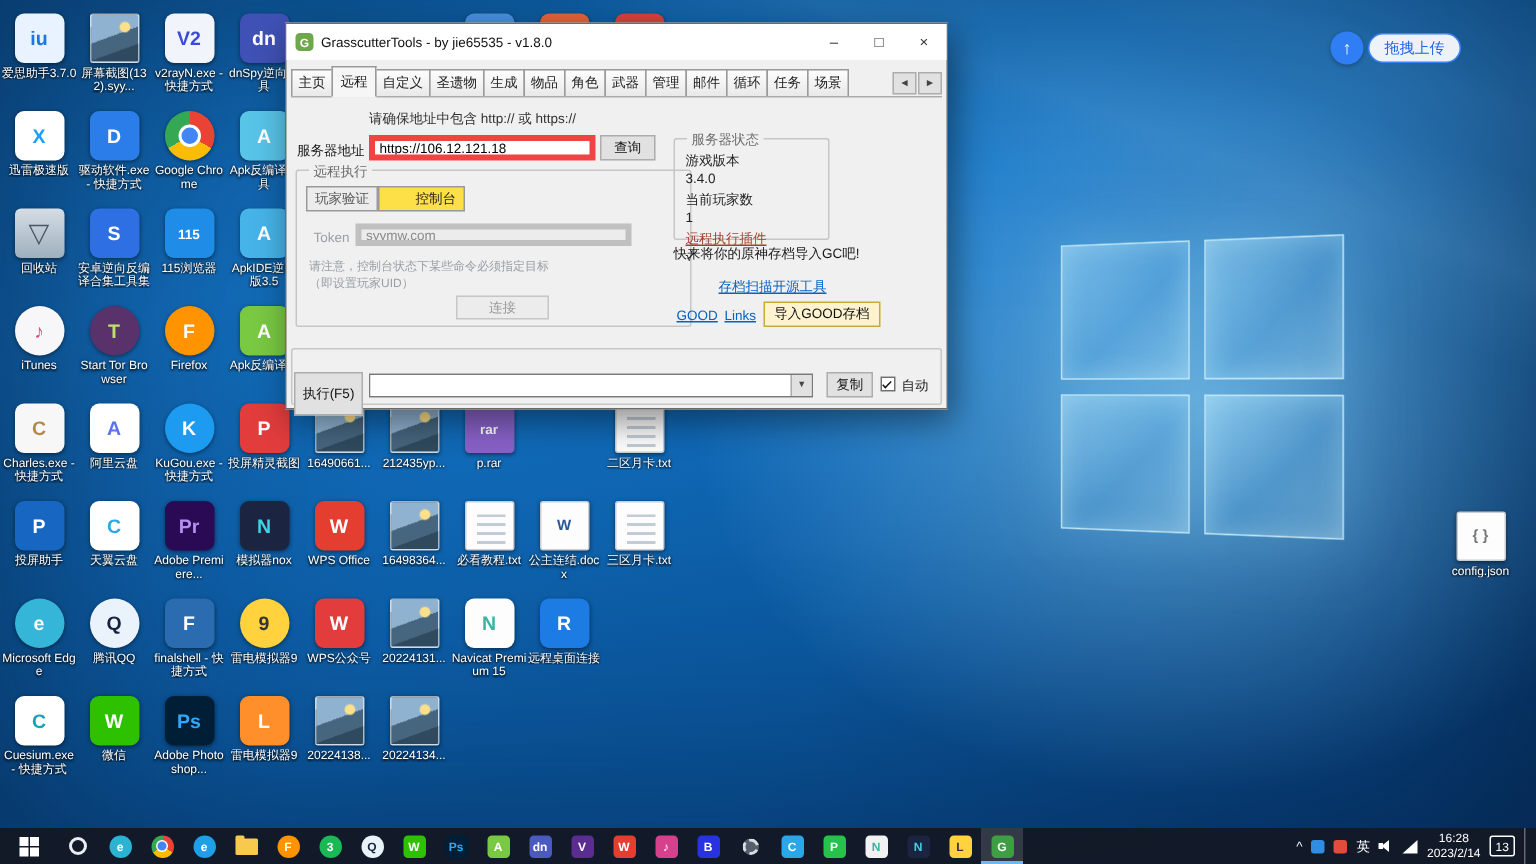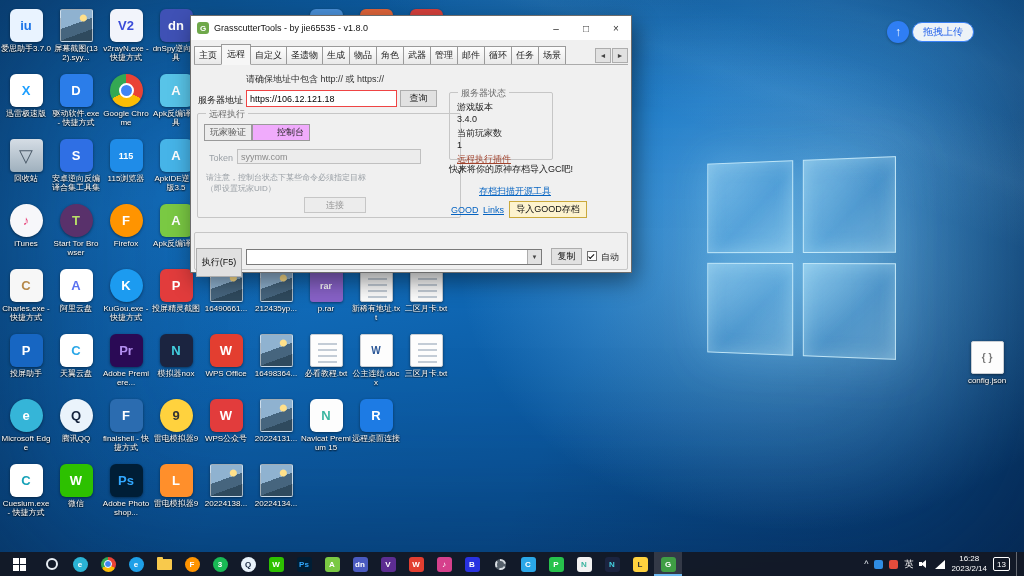--- a/index.html
+++ b/index.html
@@ -70,32 +70,32 @@
     border-bottom:1px solid #ababab; }
   .tabs { display:flex; align-items:flex-end; }
   .tab { padding:2px 4px; border:1px solid #9a9a9a; border-bottom:none; background:linear-gradient(#fdfdfd,#e9e9e9);
     margin-right:-1px; font-size:9px; color:#222; cursor:pointer; white-space:nowrap; }
   .tab.active { background:#f6f6f6; padding:3px 5px; position:relative; margin-bottom:-1px; border-bottom:1px solid #f6f6f6; }
   .tab-arrows { margin-left:auto; display:flex; gap:1px; padding-bottom:1px; }
   .tab-arrow { width:16px; height:15px; background:#e1e1e1; border:1px solid #adadad; font-size:7px; color:#444;
     display:flex; align-items:center; justify-content:center; cursor:pointer; }
 
   .lbl { position:absolute; font-size:9px; color:#1a1a1a; white-space:nowrap; }
-  .input { position:absolute; background:#fff; border:1px solid #ef4444; font-size:9px; padding:0 3px;
+  .input { position:absolute; background:#fff; border:4px solid #ef4444; font-size:9px; padding:0 3px;
     font-family:"Liberation Sans","DejaVu Sans",sans-serif; }
   .input.disabled { background:#ececec; color:#8a8a8a; border-color:#c0c0c0; }
   .btn { position:absolute; background:#e1e1e1; border:1px solid #adadad; font-size:9px; color:#111;
     display:flex; align-items:center; justify-content:center; cursor:pointer; }
   .btn.disabled { color:#9a9a9a; background:#ececec; border-color:#c6c6c6; }
   .btn.import { background:#fdf3cf; border-color:#caa93c; }
   .groupbox { position:absolute; border:1px solid #c6c6c6; border-radius:2px; }
   .legend { position:absolute; top:-6px; left:8px; background:#f0f0f0; padding:0 3px; font-size:9px; color:#6d6d6d; white-space:nowrap; }
   .legend.cmd { color:#222; }
   .inner-tab { border:1px solid #9a9a9a; background:#ececec; padding:1px 5px; font-size:9px; color:#555; cursor:pointer; }
-  .inner-tab.active { background:#f0abfc; color:#222;padding-left:24px; }
+  .inner-tab.active { background:#fde047; color:#222;padding-left:24px; }
   .note { position:absolute; font-size:8px; color:#9aa0a6; white-space:nowrap; }
   .link { color:#0563c1; text-decoration:underline; cursor:pointer; }
   .sg-rows { padding-top:7px; }
   .sg-row { display:flex; justify-content:space-between; margin:1px 7px 3px 7px; font-size:9px; color:#222;flex-direction:column; }
   .sg-link { color:#a0432e; text-decoration:underline; }
   .combo { position:absolute; background:#fff; border:1px solid #7a7a7a; }
   .combo input { position:absolute; inset:0 15px 0 0; border:none; font-size:9px; padding:0 3px; outline:none; }
   .combo-btn { position:absolute; right:0; top:0; bottom:0; width:14px; background:#e1e1e1; border-left:1px solid #adadad;
     display:flex; align-items:center; justify-content:center; font-size:6px; color:#444; cursor:pointer; }
   .checkbox { position:absolute; width:10px; height:10px; background:#fff; border:1px solid #707070;
@@ -255,24 +255,20 @@
         <div class="di-label">16490661...</div>
       </div>
       <div class="desk-icon" style="left: 251px; top: 269px;">
         <div class="di-img img"></div>
         <div class="di-label">212435yp...</div>
       </div>
       <div class="desk-icon" style="left: 301px; top: 269px;">
         <div class="di-img rar">rar</div>
         <div class="di-label">p.rar</div>
       </div>
-      <div class="desk-icon" style="left: 351px; top: 269px;">
-        <div class="di-img txt"></div>
-        <div class="di-label">新稀有地址.txt</div>
-      </div>
       <div class="desk-icon" style="left: 401px; top: 269px;">
         <div class="di-img txt"></div>
         <div class="di-label">二区月卡.txt</div>
       </div>
       <div class="desk-icon" style="left: 1px; top: 334px;">
         <div class="di-img app" style="background: rgb(23, 102, 194); color: rgb(255, 255, 255);">P</div>
         <div class="di-label">投屏助手</div>
       </div>
       <div class="desk-icon" style="left: 51px; top: 334px;">
         <div class="di-img app" style="background: rgb(255, 255, 255); color: rgb(42, 167, 232);">C</div>

